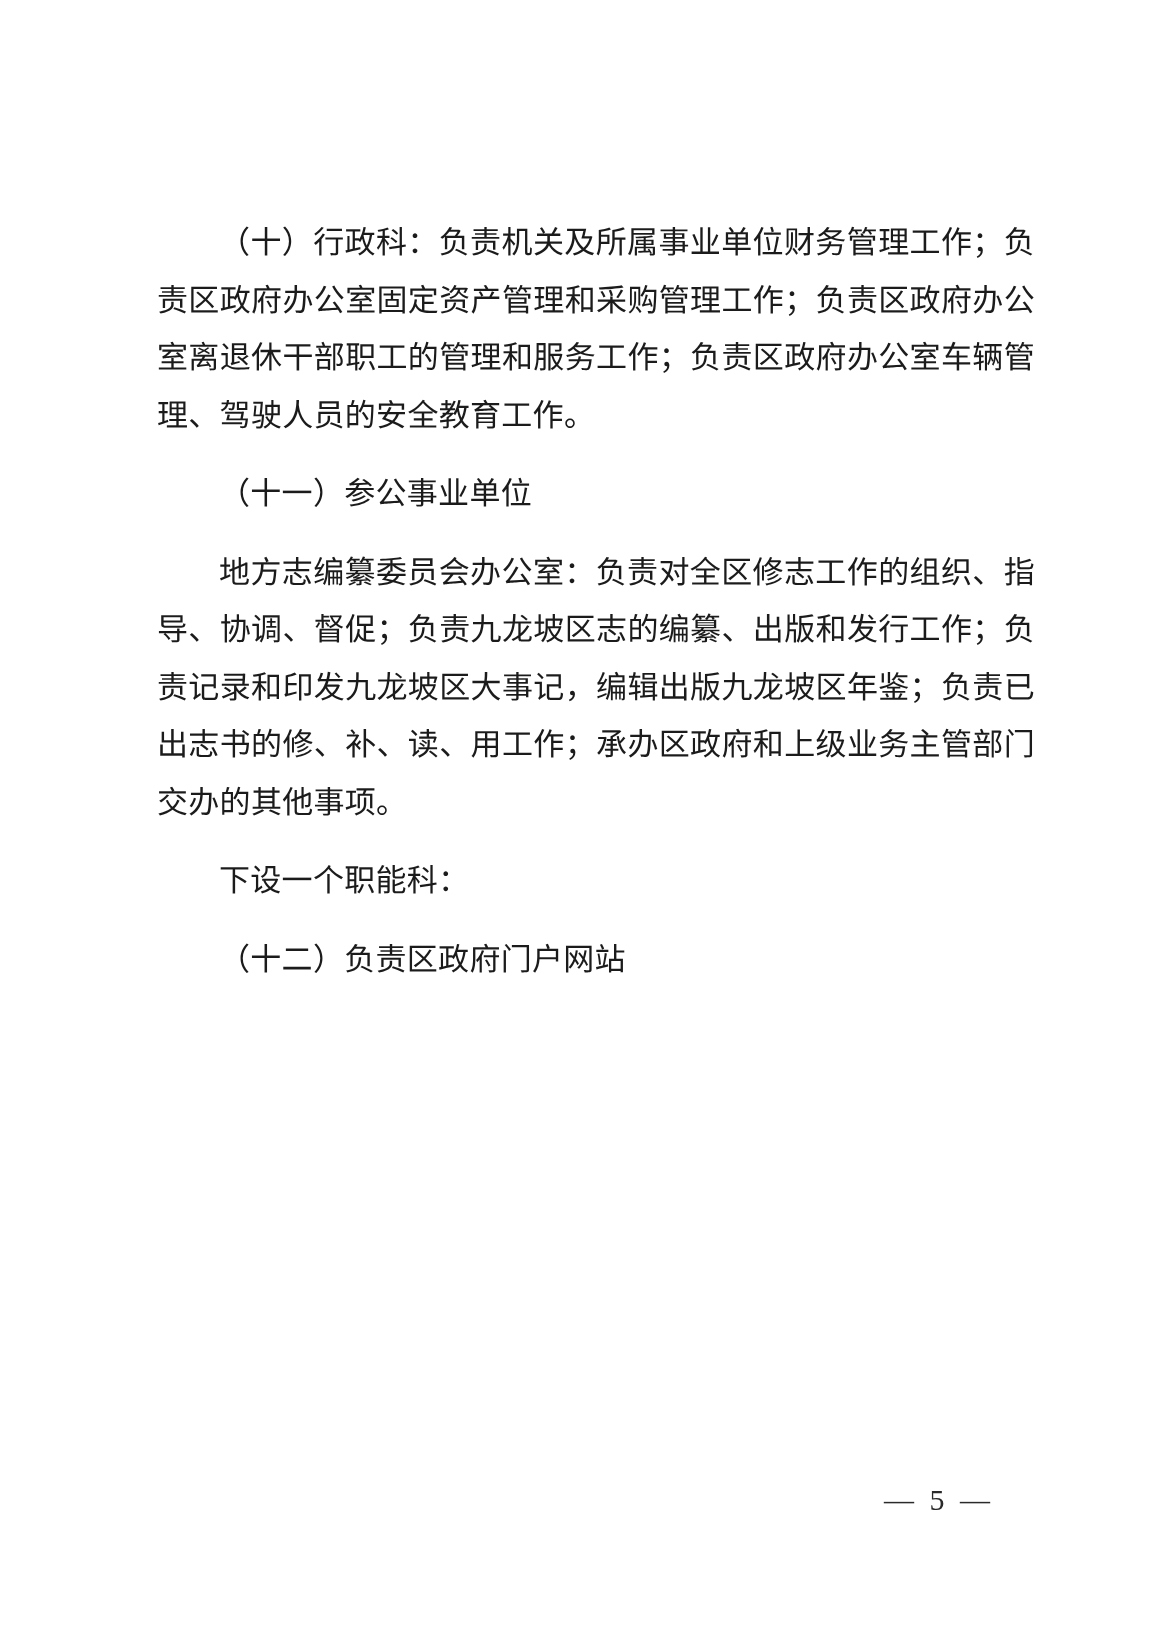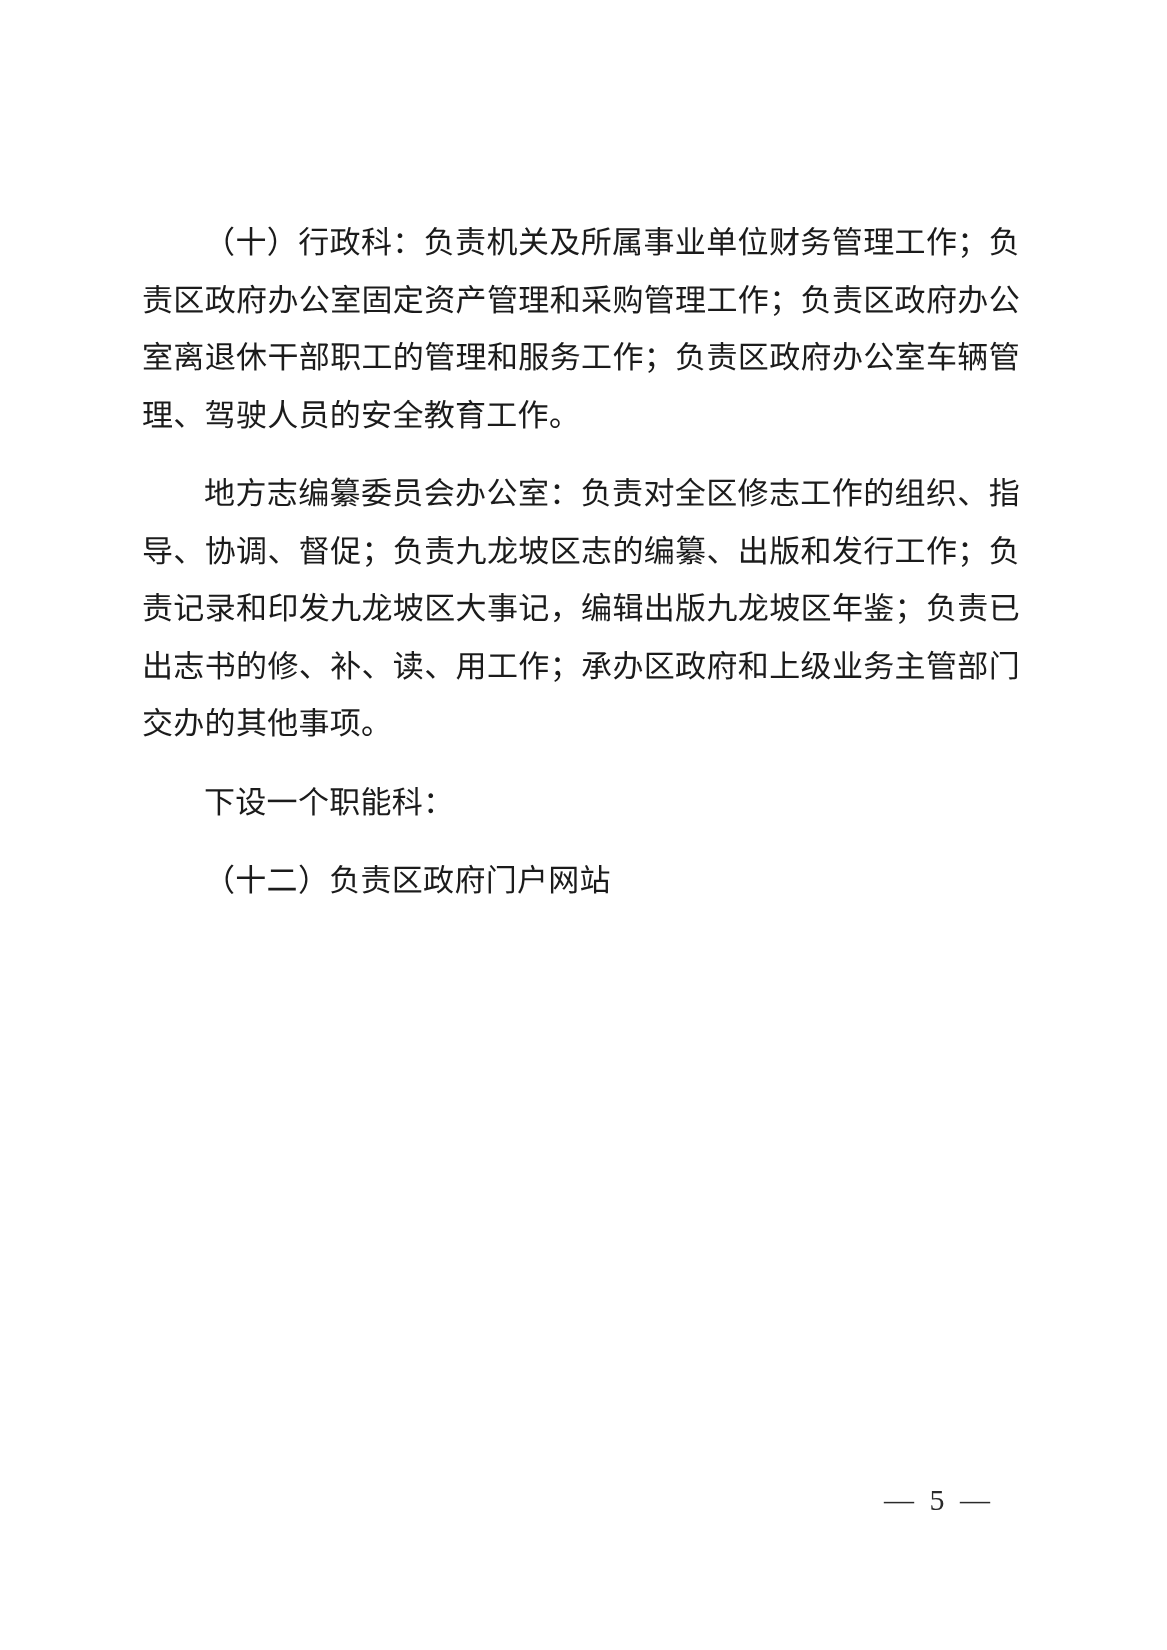--- a/index.html
+++ b/index.html
@@ -12,21 +12,21 @@
     width: 1167px;
     height: 1650px;
     margin: 0 auto;
     background: #ffffff;
     overflow: hidden;
     font-family: "Liberation Serif", "DejaVu Serif", serif;
     color: #1b1b1b;
   }
   .content {
     position: absolute;
-    left: 142px;
+    left: 157px;
     top: 214px;
     width: 878px;
   }
   .content p {
     margin: 21px 0 0 0;
     font-size: 31px;
     line-height: 57.5px;
     text-align: justify;
     text-justify: inter-character;
     text-align-last: left;
@@ -46,19 +46,20 @@
     color: #2a2a2a;
     white-space: nowrap;
   }
 </style>
 </head>
 <body>
 
 <div class="page">
   <div class="content">
     <p>（十）行政科：负责机关及所属事业单位财务管理工作；负责区政府办公室固定资产管理和采购管理工作；负责区政府办公室离退休干部职工的管理和服务工作；负责区政府办公室车辆管理、驾驶人员的安全教育工作。</p>
+    <p>（十一）参公事业单位</p>
     <p>地方志编纂委员会办公室：负责对全区修志工作的组织、指导、协调、督促；负责九龙坡区志的编纂、出版和发行工作；负责记录和印发九龙坡区大事记，编辑出版九龙坡区年鉴；负责已出志书的修、补、读、用工作；承办区政府和上级业务主管部门交办的其他事项。</p>
     <p>下设一个职能科：</p>
     <p>（十二）负责区政府门户网站</p>
   </div>
 
   <div class="page-number">— 5 —</div>
 </div>
 
 </body></html>

